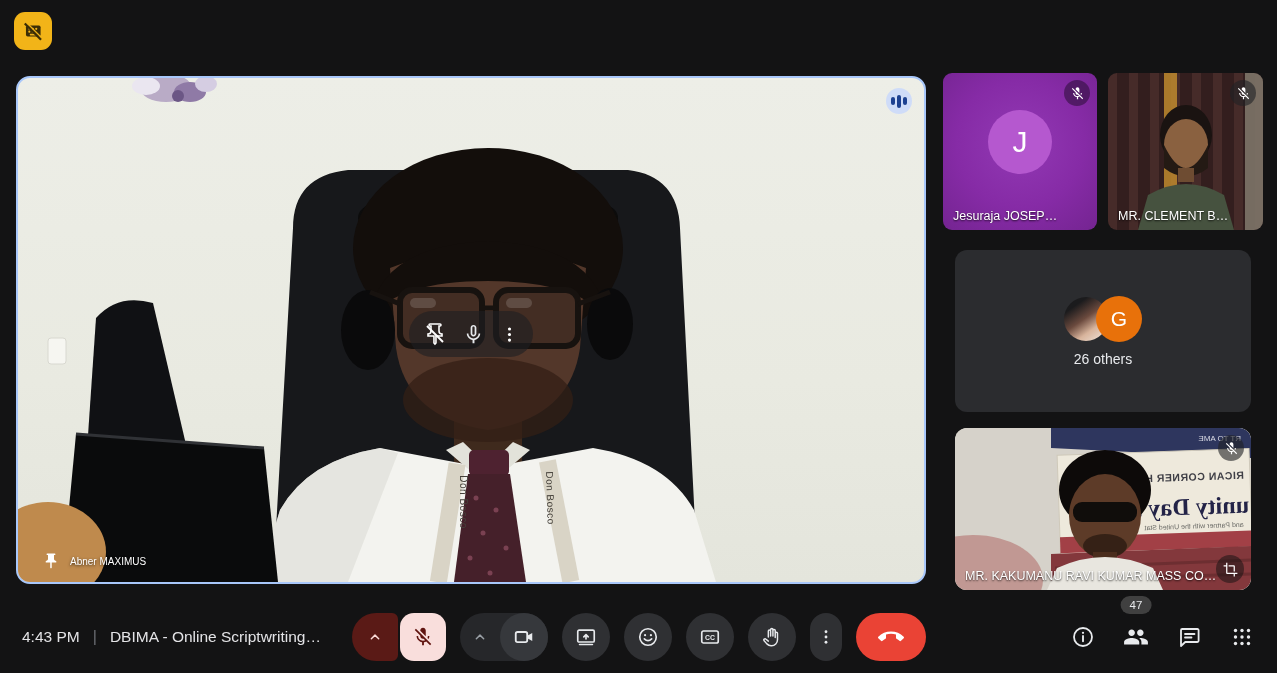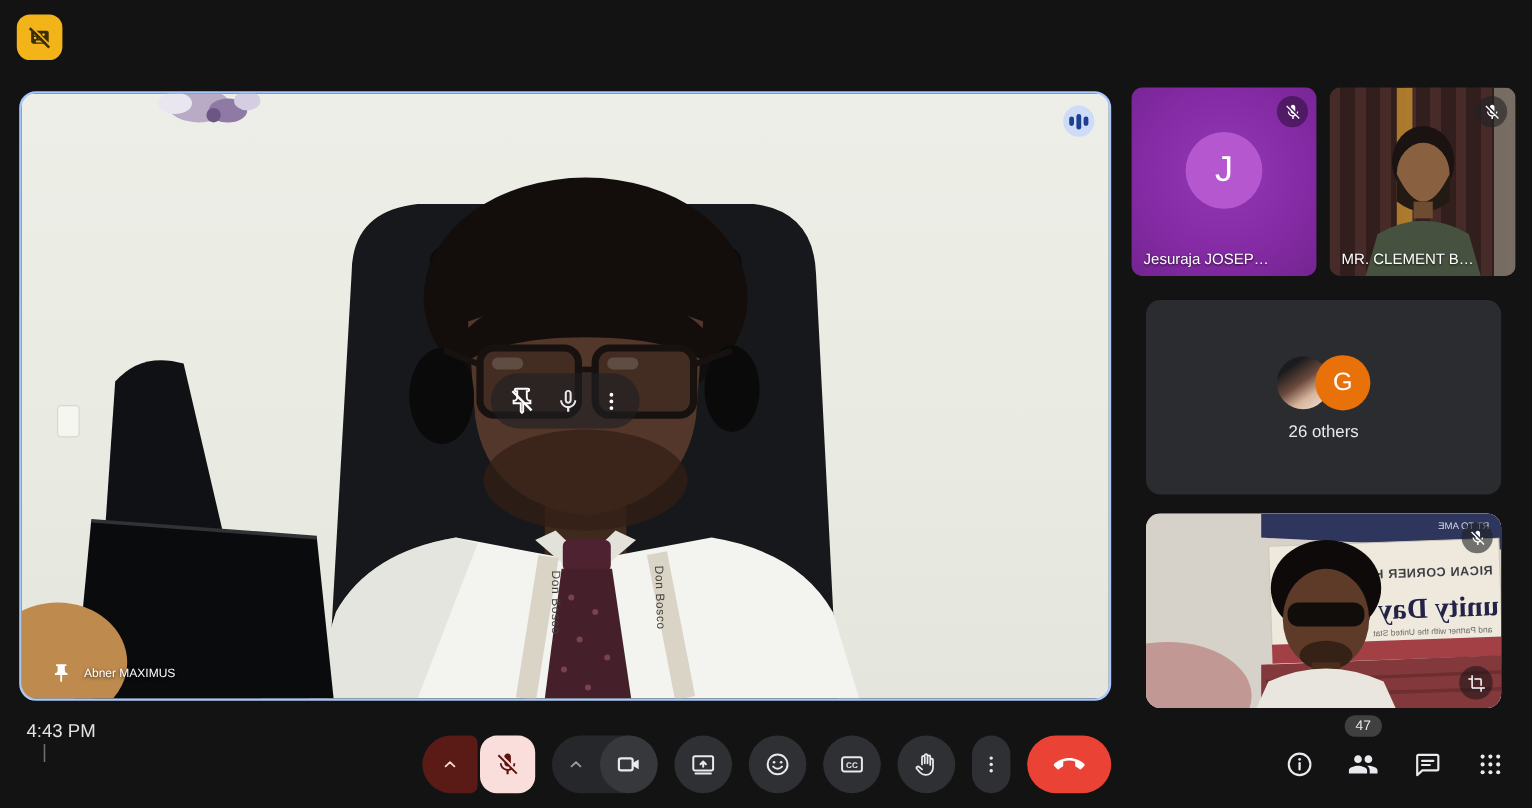--- a/index.html
+++ b/index.html
@@ -42,21 +42,21 @@
   .ov-avatars{position:relative;width:78px;height:46px;}
   .ov-photo{position:absolute;left:0;top:1px;width:44px;height:44px;border-radius:50%;
     background:linear-gradient(145deg,#1b1b1d 22%,#6b4a3e 48%,#d8b49c 70%,#ead8cb 90%);}
   .ov-orange{position:absolute;left:32px;top:0;width:46px;height:46px;border-radius:50%;
     background:#e8710a;color:#fff;display:flex;align-items:center;justify-content:center;font-size:21px;}
   .ov-label{margin-top:9px;color:#e8eaed;font-size:14px;}
   .tile-kaku{left:955px;top:428px;width:296px;height:162px;border-radius:12px;background:#d6d2ca;}
   .crop-badge{position:absolute;right:7px;bottom:7px;width:28px;height:28px;border-radius:50%;
     background:rgba(15,15,15,.5);display:flex;align-items:center;justify-content:center;color:#fff;cursor:pointer;}
   
-  .bar-left{position:absolute;left:22px;top:601px;height:72px;display:flex;align-items:flex-start;color:#e3e3e6;font-size:15.5px;flex-direction:column;}
+  .bar-left{position:absolute;left:22px;top:601px;height:72px;display:flex;align-items:center;color:#e3e3e6;font-size:15.5px;}
   .bar-left .sep{margin:0 13px;color:#6b6e74;font-size:16px;}
   .bar-left .mtitle{max-width:242px;white-space:nowrap;overflow:hidden;text-overflow:ellipsis;}
   .bar-center{position:absolute;left:50%;top:601px;transform:translateX(-50%);height:72px;
     display:flex;align-items:center;gap:14px;}
   .grp{display:flex;align-items:center;height:48px;}
   .mic-grp .chev{width:46px;height:48px;background:#5a1a16;border-radius:24px 6px 6px 24px;
     display:flex;align-items:center;justify-content:center;color:#fadcd9;cursor:pointer;}
   .mic-grp .micbtn{width:46px;height:48px;margin-left:2px;background:#f9dedc;border-radius:14px;
     display:flex;align-items:center;justify-content:center;color:#601410;cursor:pointer;}
   .cam-grp{background:#26272a;border-radius:24px;}
@@ -263,25 +263,27 @@
   <div class="mic-badge" style="background:rgba(32,33,36,.6)">
     <svg width="15" height="15" viewBox="0 0 24 24" fill="currentColor">
       <path d="M19 11h-1.7c0 .74-.16 1.43-.43 2.05l1.23 1.23c.56-.98.9-2.09.9-3.28zm-4.02.17c0-.06.02-.11.02-.17V5c0-1.66-1.34-3-3-3S9 3.34 9 5v.18l5.98 5.99zM4.27 3L3 4.27l6.01 6.01V11c0 1.66 1.33 3 2.99 3 .22 0 .44-.03.65-.08l1.66 1.66c-.71.33-1.5.52-2.31.52-2.76 0-5.3-2.1-5.3-5.1H5c0 3.41 2.72 6.23 6 6.72V21h2v-3.28c.91-.13 1.77-.45 2.54-.9L19.73 21 21 19.73 4.27 3z"></path>
     </svg>
   </div>
   <div class="crop-badge">
     <svg width="15" height="15" viewBox="0 0 24 24" fill="currentColor">
       <path d="M17 15h2V7c0-1.1-.9-2-2-2H9v2h8v8zM7 17V1H5v4H1v2h4v10c0 1.1.9 2 2 2h10v4h2v-4h4v-2H7z"></path>
     </svg>
   </div>
+  <div class="tname">MR. KAKUMANU RAVI KUMAR MASS CO…</div>
 </div>
 
 <div class="bar-left">
   <span>4:43 PM</span>
   <span class="sep">|</span>
+  <span class="mtitle">DBIMA - Online Scriptwriting…</span>
 </div>
 
 <div class="bar-center">
   <div class="grp mic-grp">
     <div class="chev">
       <svg width="16" height="16" viewBox="0 0 24 24">
         <path d="M6.5 14.5 L12 9.2 L17.5 14.5" fill="none" stroke="currentColor" stroke-width="2.2" stroke-linecap="round" stroke-linejoin="round"></path>
       </svg>
     </div>
     <div class="micbtn">

